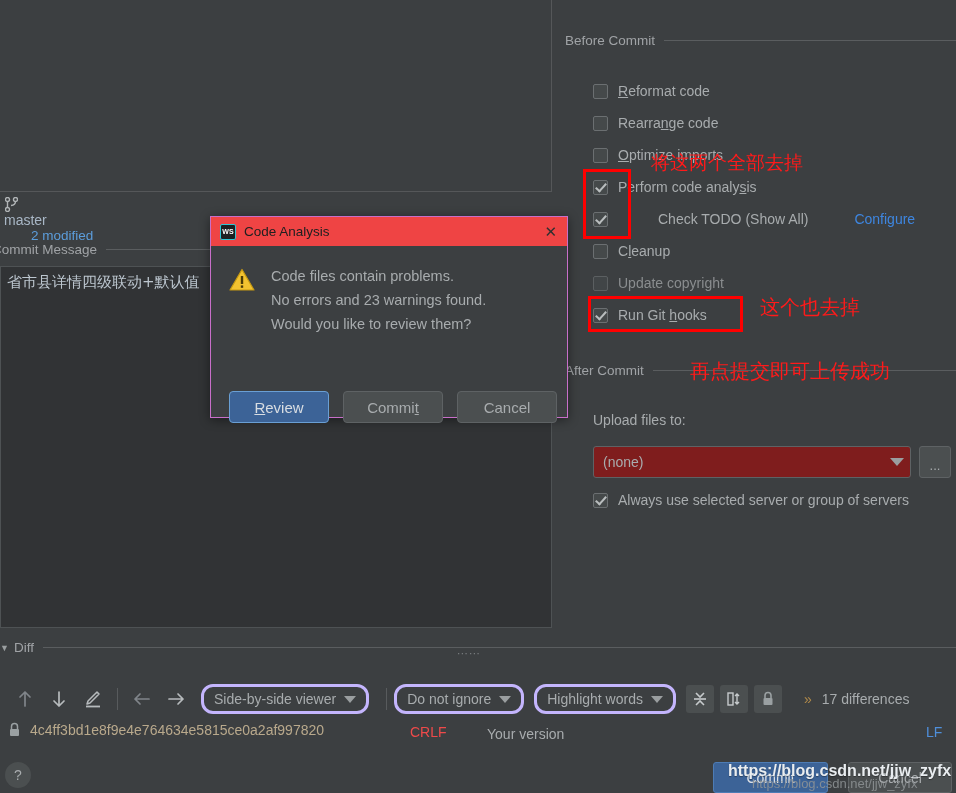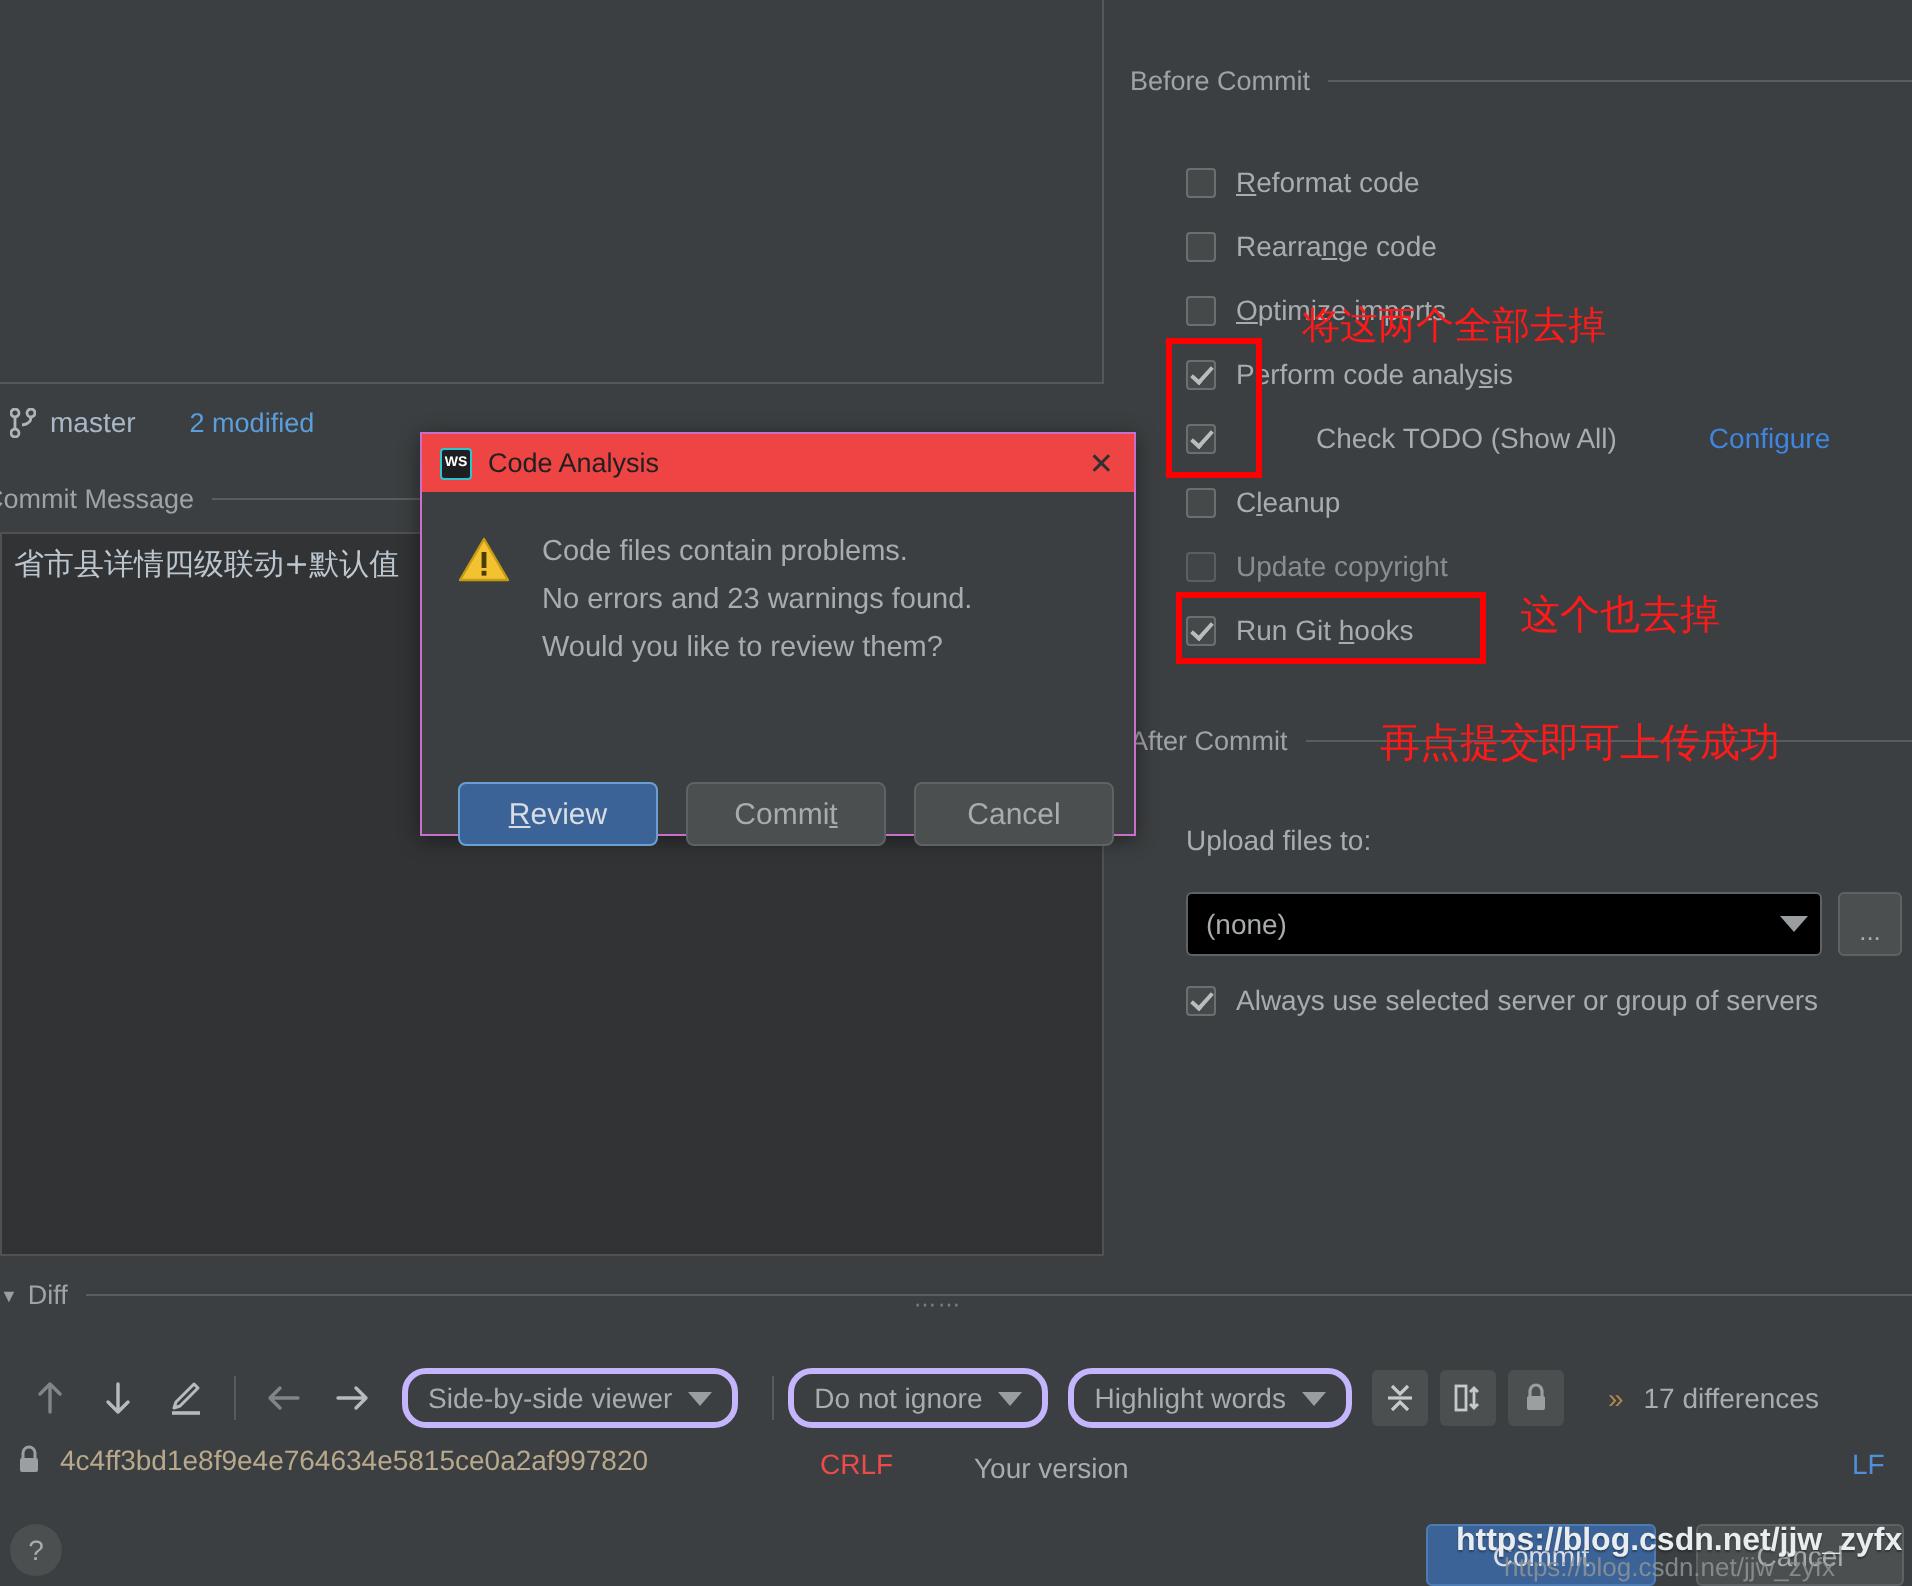--- a/index.html
+++ b/index.html
@@ -27,23 +27,24 @@
     width: 552px; height: 192px;
     background: #3c3f41;
     border-right: 1px solid #555759;
     border-bottom: 1px solid #555759;
     box-sizing: border-box;
   }
   .branchbar {
     position: absolute;
     left: 0; top: 196px;
     width: 552px; height: 30px;
-    display: flex; align-items: center;
+    display: flex; align-items: flex-start;
     padding-left: 4px;
     box-sizing: border-box;
+    flex-direction: column;
   }
   .branch-icon {
     width: 14px; height: 16px;
     margin-right: 7px;
     flex: 0 0 auto;
     display: flex; align-items: center; justify-content: center;
   }
   .branch-name { color: #a9b7c6; font-size: 14px; }
   .modified-count {
     color: #5c9ddb; font-size: 13.5px;
@@ -131,21 +132,21 @@
   }
 
   
   .upload-label {
     position: absolute; left: 40px; top: 412px;
     color: #a8acae; font-size: 14px;
   }
   .combo {
     position: absolute; left: 40px; top: 446px;
     width: 318px; height: 32px;
-    background: #000000;
+    background: #7f1d1d;
     border: 1px solid #5e6264;
     border-radius: 3px;
     box-sizing: border-box;
     display: flex; align-items: center;
     padding: 0 6px 0 9px;
     color: #a8acae; font-size: 14px;
   }
   .combo .combo-val { flex: 1 1 auto; }
   .combo .caret {
     width: 0; height: 0;

